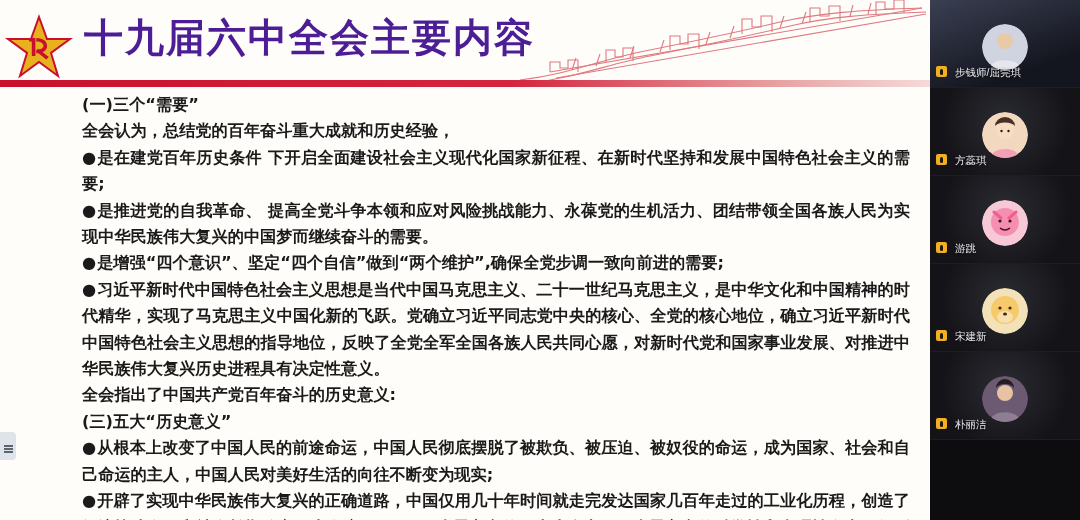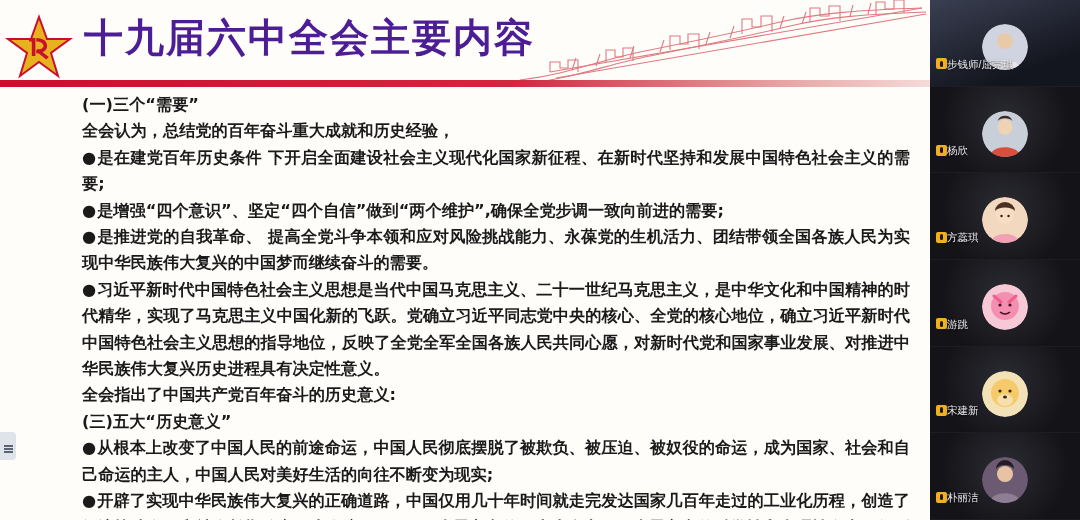--- a/index.html
+++ b/index.html
@@ -34,21 +34,21 @@
       border-top-right-radius:4px;border-bottom-right-radius:4px;display:flex;
       align-items:center;justify-content:center;}
   .edge-chip span{display:block;width:9px;height:1.5px;background:#5b6472;box-shadow:0 3px 0 #5b6472,0 6px 0 #5b6472;}
 
   
   .rail{width:150px;height:520px;background:#0d0d10;display:flex;flex-direction:column;}
   .tile{position:relative;height:87px;border-bottom:1px solid #1d1d22;overflow:hidden;
       background:radial-gradient(circle at 50% 40%,#2b2b33 0%,#141418 70%);}
   .tile .avatar{position:absolute;left:50%;top:24px;transform:translateX(-50%);
       width:46px;height:46px;border-radius:50%;display:block;}
-  .tile .name{position:absolute;left:6px;bottom:16px;display:flex;align-items:center;gap:0;
+  .tile .name{position:absolute;left:6px;bottom:9px;display:flex;align-items:flex-start;gap:8px;
       max-width:138px;}
   .tile .name .mic{width:11px;height:11px;border-radius:2px;background:#f2b01e;
       display:inline-flex;align-items:center;justify-content:center;flex:0 0 auto;}
   .tile .name .mic i{display:block;width:3px;height:6px;background:#1a1a1a;border-radius:2px;}
   .tile .name span.txt{color:#e9e9ee;font-size:10.5px;line-height:12px;white-space:nowrap;
       text-shadow:0 1px 2px rgba(0,0,0,.8);}
   .tile.first{background:linear-gradient(160deg,#3a3f52 0%,#14161f 75%);}
 </style>
 </head>
 <body>
@@ -88,22 +88,22 @@
           </g>
         </svg>
       </div>
       <div class="header-rule"></div>
     </div>
 
     <div class="body-text">
       <p>(一)三个“需要”</p>
       <p>全会认为，总结党的百年奋斗重大成就和历史经验，</p>
       <p class="bullet">是在建党百年历史条件 下开启全面建设社会主义现代化国家新征程、在新时代坚持和发展中国特色社会主义的需要;</p>
+      <p class="bullet">是推进党的自我革命、 提高全党斗争本领和应对风险挑战能力、永葆党的生机活力、团结带领全国各族人民为实现中华民族伟大复兴的中国梦而继续奋斗的需要。</p>
       <p class="bullet">是增强“四个意识”、坚定“四个自信”做到“两个维护”,确保全党步调一致向前进的需要;</p>
-      <p class="bullet">是推进党的自我革命、 提高全党斗争本领和应对风险挑战能力、永葆党的生机活力、团结带领全国各族人民为实现中华民族伟大复兴的中国梦而继续奋斗的需要。</p>
       <p class="bullet">习近平新时代中国特色社会主义思想是当代中国马克思主义、二十一世纪马克思主义，是中华文化和中国精神的时代精华，实现了马克思主义中国化新的飞跃。党确立习近平同志党中央的核心、全党的核心地位，确立习近平新时代中国特色社会主义思想的指导地位，反映了全党全军全国各族人民共同心愿，对新时代党和国家事业发展、对推进中华民族伟大复兴历史进程具有决定性意义。</p>
       <p>全会指出了中国共产党百年奋斗的历史意义:</p>
       <p>(三)五大“历史意义”</p>
       <p class="bullet">从根本上改变了中国人民的前途命运，中国人民彻底摆脱了被欺负、被压迫、被奴役的命运，成为国家、社会和自己命运的主人，中国人民对美好生活的向往不断变为现实;</p>
       <p class="bullet">开辟了实现中华民族伟大复兴的正确道路，中国仅用几十年时间就走完发达国家几百年走过的工业化历程，创造了经济快速发展和社会长期稳定两大奇迹; 展示了马克思主义的强大生命力，马克思主义的科学性和真理性在中国得到充分检验,</p>
     </div>
 
     <div class="edge-chip">
         <span></span>
       </div>
@@ -118,34 +118,20 @@
         <path d="M7,46 C7,33 39,33 39,46 Z" fill="#e6e6ec"></path>
       </svg>
       <div class="name">
         <span class="mic">
             <i></i>
           </span>
         <span class="txt">步钱师/屈莞琪</span>
       </div>
     </div>
 
-    <div class="tile">
-      <svg class="avatar" viewBox="0 0 46 46">
-        <circle cx="23" cy="23" r="23" fill="#c9cfd8"></circle>
-        <circle cx="23" cy="16" r="7.5" fill="#f0d2b4"></circle>
-        <path d="M15.5,10 a8,8 0 0 1 15,0 a9,6 0 0 0 -15,0 z" fill="#3a2a22"></path>
-        <path d="M8,46 C8,33 38,33 38,46 Z" fill="#d94f3d"></path>
-      </svg>
-      <div class="name">
-        <span class="mic">
-            <i></i>
-          </span>
-        <span class="txt">杨欣</span>
-      </div>
-    </div>
 
     <div class="tile">
       <svg class="avatar" viewBox="0 0 46 46">
         <circle cx="23" cy="23" r="23" fill="#f3d8c0"></circle>
         <circle cx="23" cy="18" r="9" fill="#f7ddc4"></circle>
         <path d="M13,14 a10,9 0 0 1 20,0 a11,6 0 0 0 -20,0 z" fill="#4a2f23"></path>
         <circle cx="19.5" cy="19" r="1.2" fill="#2a1c14"></circle>
         <circle cx="26.5" cy="19" r="1.2" fill="#2a1c14"></circle>
         <path d="M9,46 C9,34 37,34 37,46 Z" fill="#f2a0b5"></path>
       </svg>

